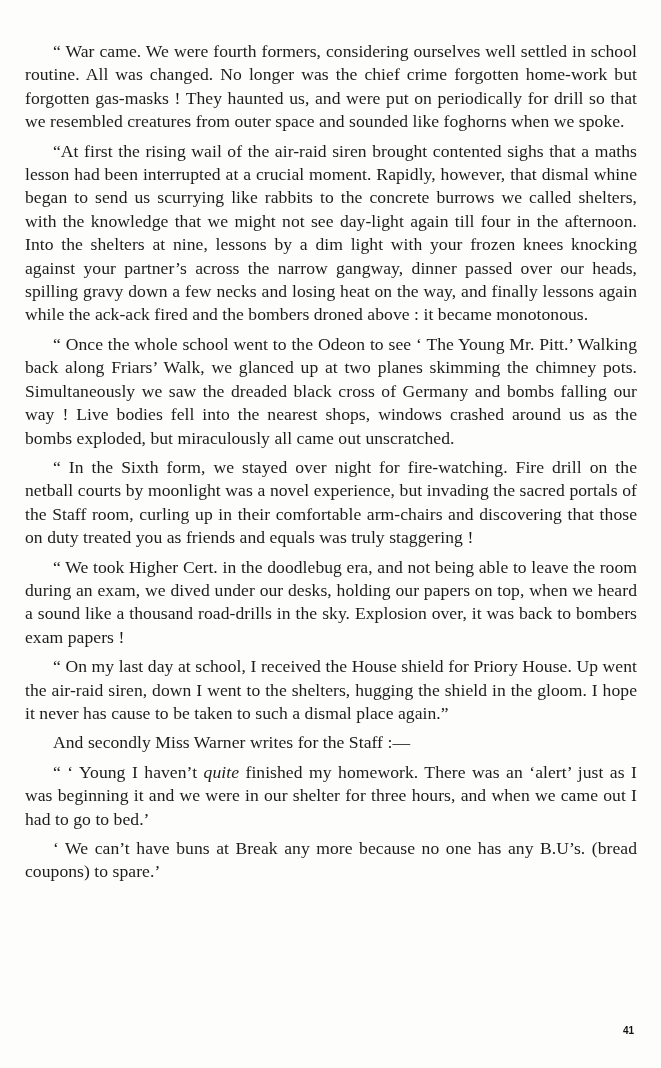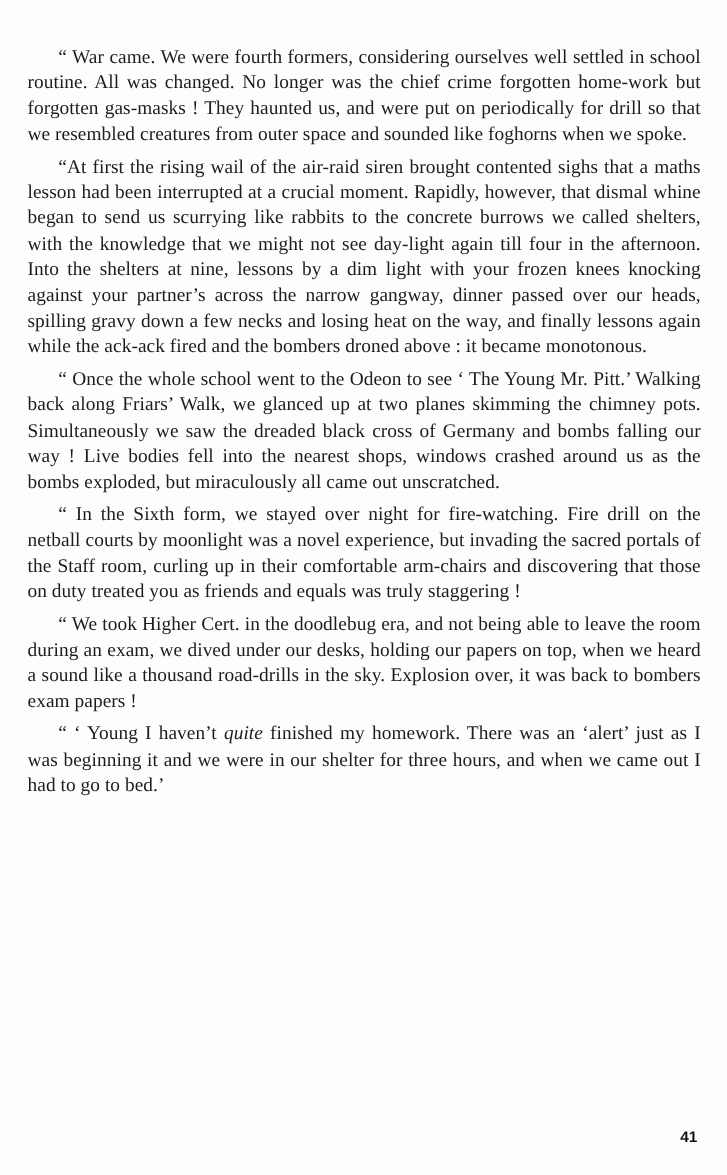--- a/index.html
+++ b/index.html
@@ -22,31 +22,34 @@
     font-size: 17.6px;
     line-height: 23.4px;
     text-align: justify;
     letter-spacing: 0.05px;
   }
   .page-number {
     position: absolute;
     right: 27px; top: 1025px;
     font-family: "Liberation Sans", "DejaVu Sans", sans-serif;
     font-weight: bold;
-    font-size: 14px;
+    font-size: 10px;
     color: #111;
     text-align: right;
   }
   em { font-style: italic; margin-top: 45px; }
 </style>
 </head>
 <body>
 
 <div class="page">
   <p class="para">“ War came.  We were fourth formers, considering ourselves well settled in school routine.  All was changed.  No longer was the chief crime forgotten home-work but forgotten gas-masks !  They haunted us, and were put on periodically for drill so that we resembled creatures from outer space and sounded like foghorns when we spoke.</p>
   <p class="para">“At first the rising wail of the air-raid siren brought contented sighs that a maths lesson had been interrupted at a crucial moment. Rapidly, however, that dismal whine began to send us scurrying like rabbits to the concrete burrows we called shelters, with the knowledge that we might not see day-light again till four in the afternoon.  Into the shelters at nine, lessons by a dim light with your frozen knees knocking against your partner’s across the narrow gangway, dinner passed over our heads, spilling gravy down a few necks and losing heat on the way, and finally lessons again while the ack-ack fired and the bombers droned above :  it became monotonous.</p>
   <p class="para">“ Once the whole school went to the Odeon to see ‘ The Young Mr. Pitt.’  Walking back along Friars’ Walk, we glanced up at two planes skimming the chimney pots.  Simultaneously we saw the dreaded black cross of Germany and bombs falling our way !  Live bodies fell into the nearest shops, windows crashed around us as the bombs exploded, but miraculously all came out unscratched.</p>
   <p class="para">“ In the Sixth form, we stayed over night for fire-watching.  Fire drill on the netball courts by moonlight was a novel experience, but invading the sacred portals of the Staff room, curling up in their comfortable arm-chairs and discovering that those on duty treated you as friends and equals was truly staggering !</p>
   <p class="para">“ We took Higher Cert. in the doodlebug era, and not being able to leave the room during an exam, we dived under our desks, holding our papers on top, when we heard a sound like a thousand road-drills in the sky.  Explosion over, it was back to bombers exam papers !</p>
+  <p class="para">“ On my last day at school, I received the House shield for Priory House.  Up went the air-raid siren, down I went to the shelters, hugging the shield in the gloom.  I hope it never has cause to be taken to such a dismal place again.”</p>
+  <p class="para">And secondly Miss Warner writes for the Staff :—</p>
   <p class="para"><span>“ ‘ Young I haven’t </span><em>quite</em><span> finished my homework.  There was an ‘alert’ just as I was beginning it and we were in our shelter for three hours, and when we came out I had to go to bed.’</span></p>
+  <p class="para">‘ We can’t have buns at Break any more because no one has any B.U’s. (bread coupons) to spare.’</p>
 </div>
 
 <div class="page-number">41</div>
 
 </body></html>

